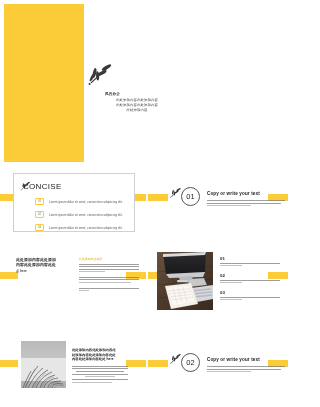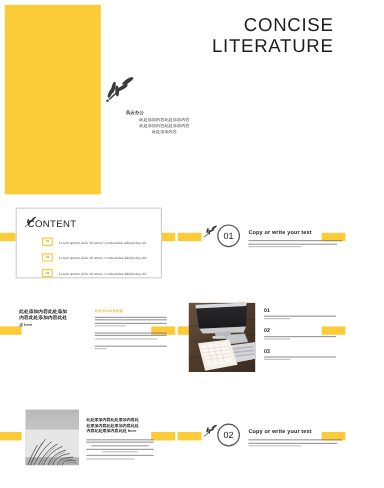--- a/index.html
+++ b/index.html
@@ -245,22 +245,20 @@
 </style>
 </head>
 <body>
 
 <div class="page">
 
   <section class="slide" id="slide-cover">
 
     <div id="cover-block"></div>
 
-    <div id="cover-title">CONCISE
-LITERATURE</div>
 
     <div id="cover-sprig" class="sprig">
       <svg viewBox="0 0 32 32" width="32" height="32" aria-hidden="true">
         <g fill="#3a3a3a">
           <ellipse cx="22.5" cy="7.5" rx="5.4" ry="1.7" transform="rotate(-32 22.5 7.5)"></ellipse>
           <ellipse cx="18.0" cy="13.0" rx="5.0" ry="1.6" transform="rotate(-28 18 13)"></ellipse>
           <ellipse cx="10.5" cy="13.0" rx="1.6" ry="5.0" transform="rotate(14 10.5 13)"></ellipse>
           <ellipse cx="13.6" cy="15.8" rx="1.5" ry="4.6" transform="rotate(-4 13.6 15.8)"></ellipse>
           <ellipse cx="8.0" cy="17.5" rx="1.4" ry="4.2" transform="rotate(26 8 17.5)"></ellipse>
           <path d="M6.5 22.5 L22 8.4 L22.9 9.2 L7.4 23.3 Z"></path>
@@ -290,21 +288,21 @@
           <g fill="#3a3a3a">
             <ellipse cx="22.5" cy="7.5" rx="5.4" ry="1.7" transform="rotate(-32 22.5 7.5)"></ellipse>
             <ellipse cx="18.0" cy="13.0" rx="5.0" ry="1.6" transform="rotate(-28 18 13)"></ellipse>
             <ellipse cx="10.5" cy="13.0" rx="1.6" ry="5.0" transform="rotate(14 10.5 13)"></ellipse>
             <ellipse cx="13.6" cy="15.8" rx="1.5" ry="4.6" transform="rotate(-4 13.6 15.8)"></ellipse>
             <path d="M6.5 22.5 L22 8.4 L22.9 9.2 L7.4 23.3 Z"></path>
             <circle cx="5.6" cy="24.0" r="1.05"></circle>
           </g>
         </svg>
       </div>
-      <div id="content-heading">CONTENT</div>
+      <div id="content-heading">CONCISE</div>
 
       <div class="content-row" style="top:24px;">
         <span class="bullet-num">01</span>
         <span class="row-text">Lorem ipsum dolor sit amet, consectetur adipiscing elit.</span>
       </div>
       <div class="content-row" style="top:37px;">
         <span class="bullet-num">02</span>
         <span class="row-text">Lorem ipsum dolor sit amet, consectetur adipiscing elit.</span>
       </div>
       <div class="content-row" style="top:50px;">

